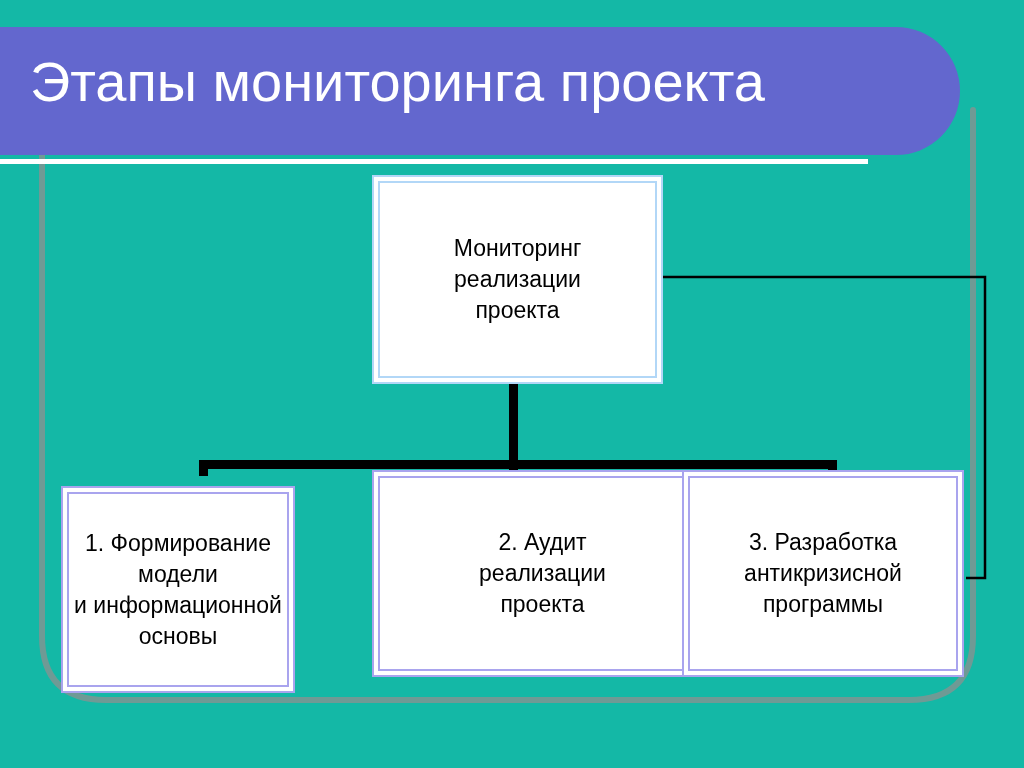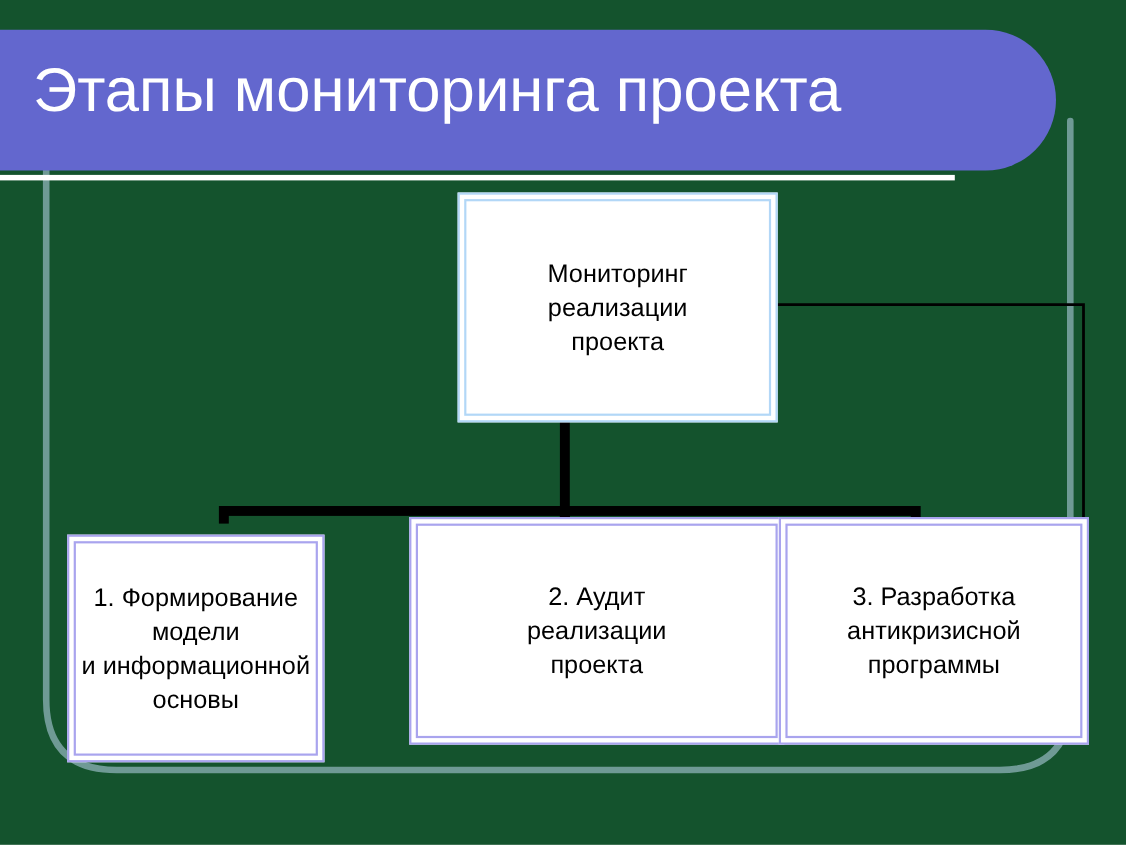--- a/index.html
+++ b/index.html
@@ -12,21 +12,21 @@
     height: 768px;
     overflow: hidden;
     font-family: "Liberation Sans", sans-serif;
     position: relative;
   }
   #slide {
     position: absolute;
     left: 0; top: 0;
     width: 1024px;
     height: 768px;
-    background: #14532d;
+    background: #14b8a6;
     overflow: hidden;
   }
 
   
   #frame-svg {
     position: absolute;
     left: 0; top: 0;
     width: 1024px;
     height: 768px;
     pointer-events: none;
@@ -117,34 +117,33 @@
     white-space: pre-line;
   }
 
   
   #node-top {
     left: 372px;
     top: 175px;
     width: 291px;
     height: 209px;
     border: 2px solid #b2d7f7;
-    margin-left: 44px;
   }
   #node-top .inner { border: 2px solid #b2d7f7; }
 
   
   .node-stage {
     border: 2px solid #a9a4ee;
     top: 470px;
     height: 207px;
   }
   .node-stage .inner { border: 2px solid #a9a4ee; }
   #node-stage-1 { left: 61px;  width: 234px; margin-top: 16px; }
   #node-stage-2 { left: 372px; width: 341px; }
-  #node-stage-3 { left: 708px; width: 282px; }
+  #node-stage-3 { left: 682px; width: 282px; }
 </style>
 </head>
 <body>
 
 <div id="slide">
 
   <svg id="frame-svg" viewBox="0 0 1024 768" xmlns="http://www.w3.org/2000/svg">
     <path d="M 42 150 L 42 636 Q 42 700 106 700 L 909 700 Q 973 700 973 636 L 973 110" fill="none" stroke="#6f9a95" stroke-width="6" stroke-linecap="round"></path>
   </svg>
 

